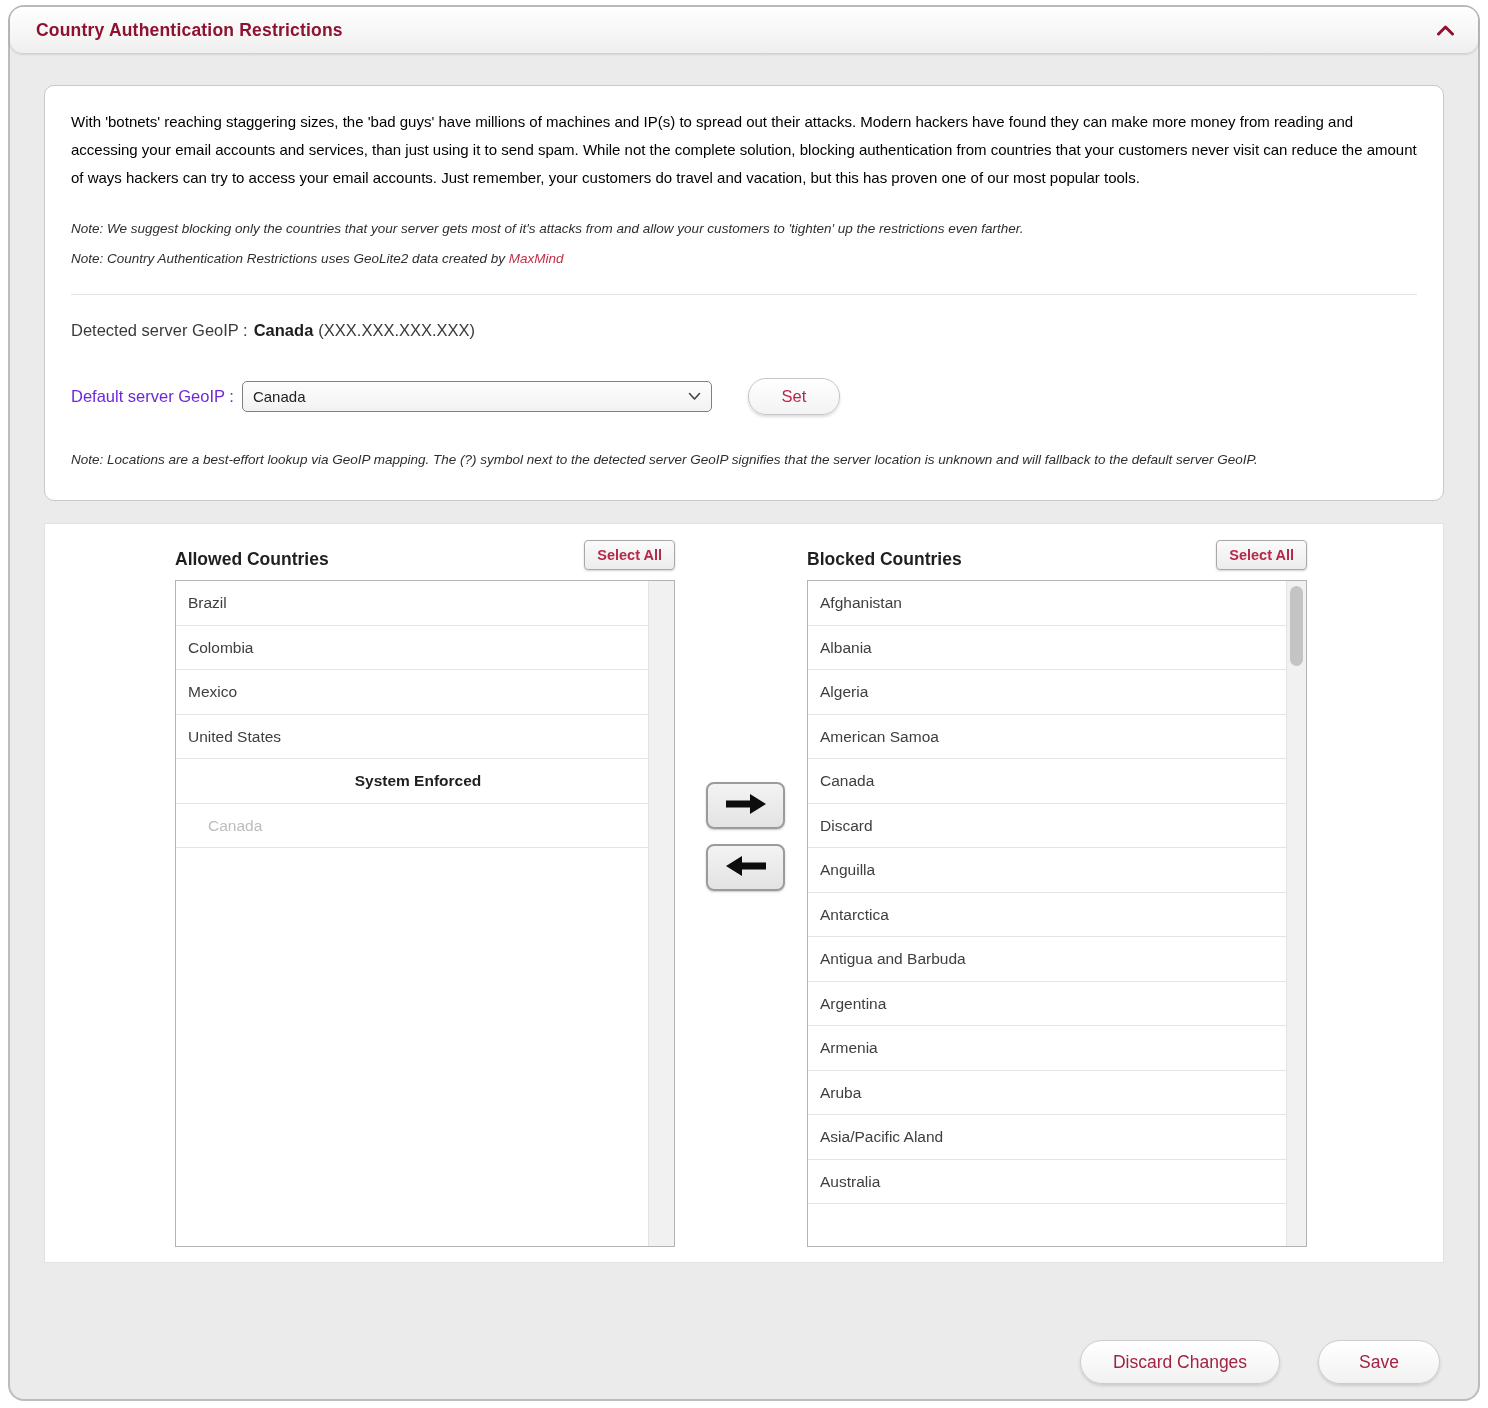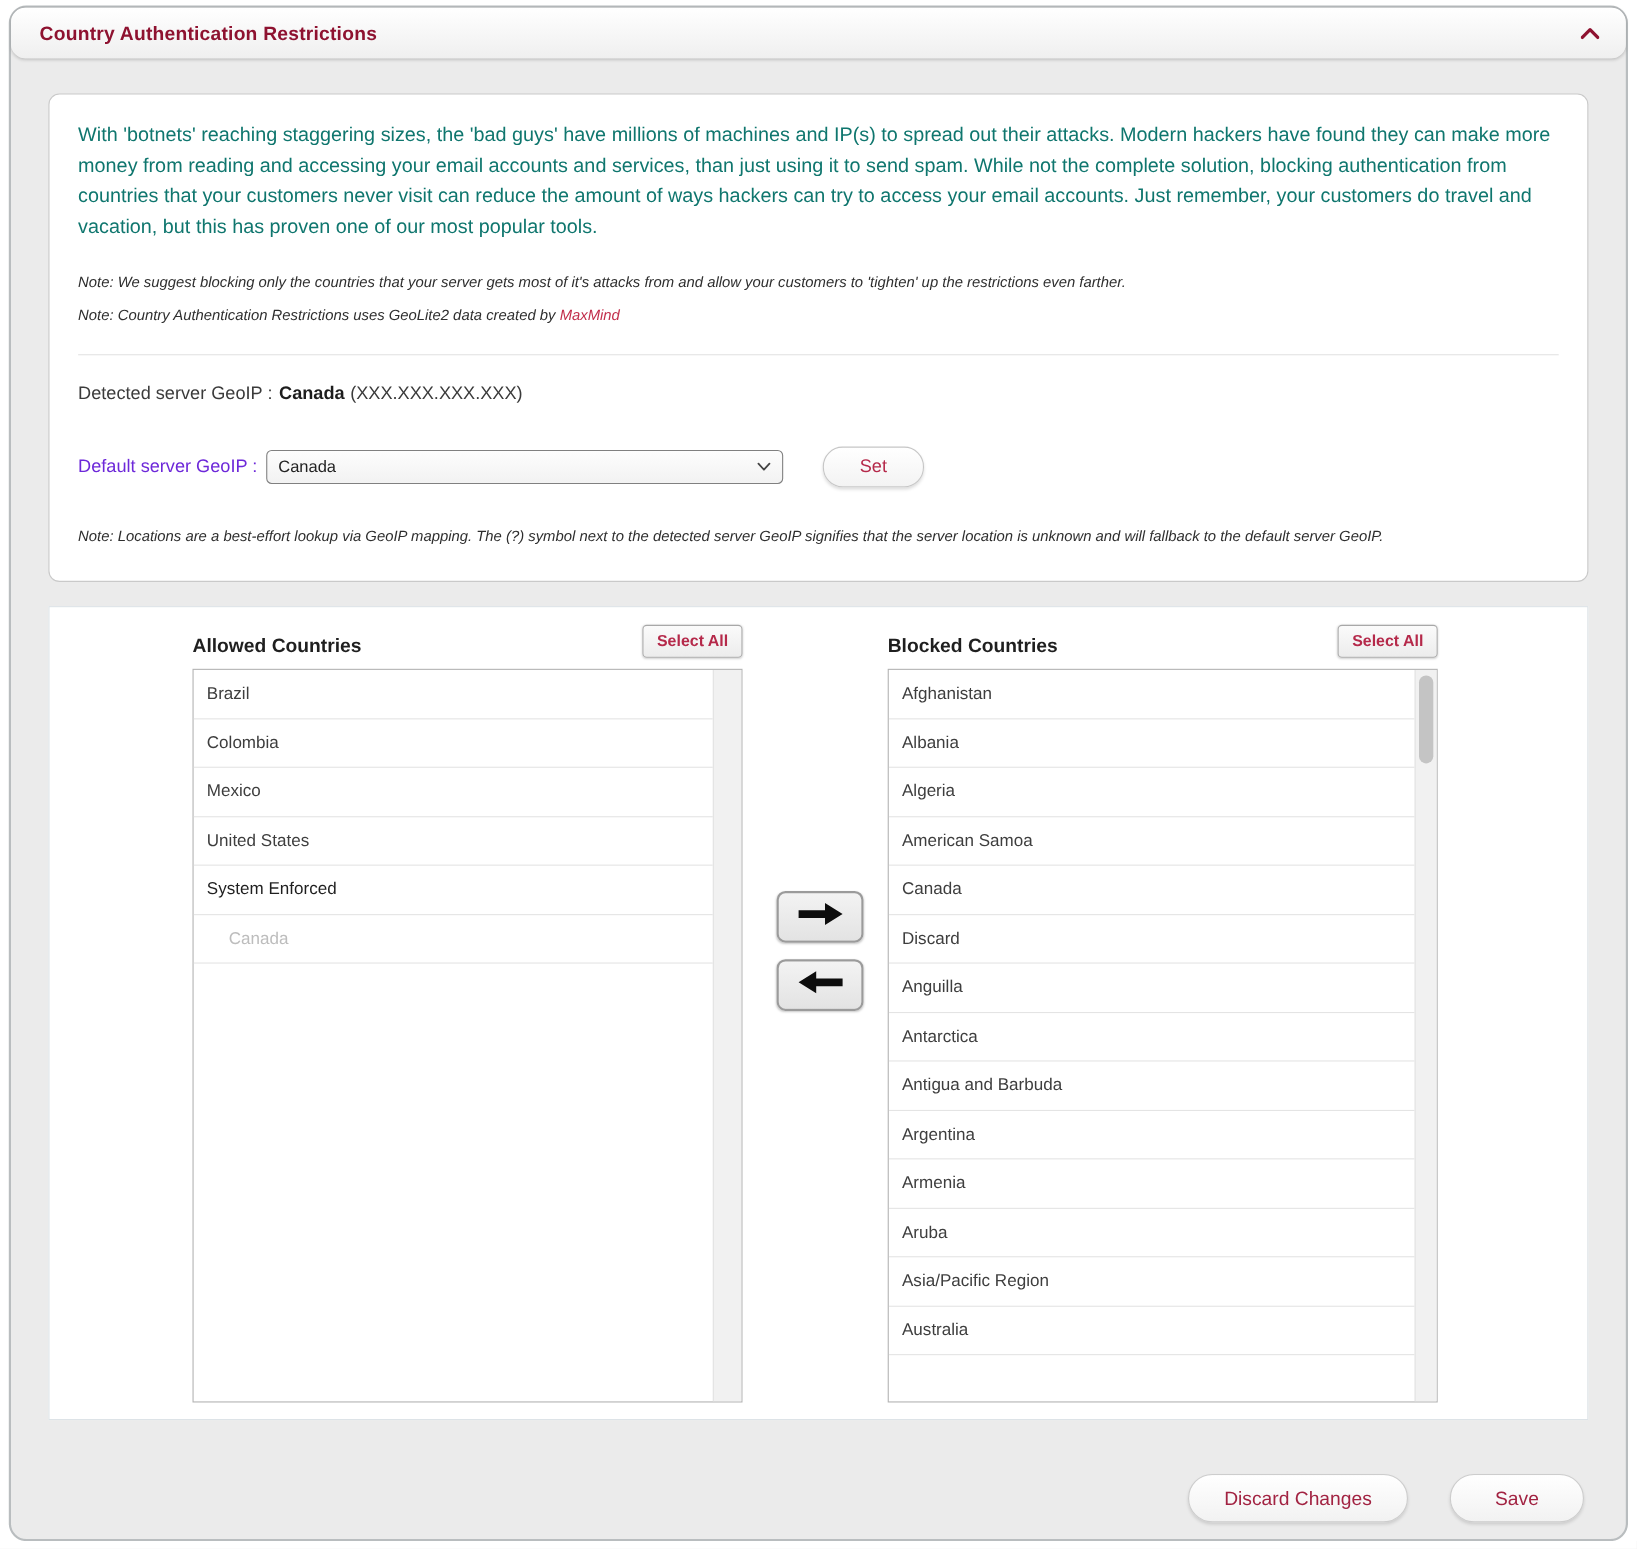--- a/index.html
+++ b/index.html
@@ -18,21 +18,21 @@
     position:relative; z-index:2;
   }
   .title { color:#8e1230; font-weight:bold; font-size:17.5px; letter-spacing:.2px; }
   .collapse-btn { margin-left:auto; cursor:pointer; display:flex; align-items:center; }
 
   
   .infobox {
     margin:32px 34px 0; background:#ffffff; border:1px solid #c9c9c9;
     border-radius:10px; padding:22px 26px 24px;
   }
-  .desc { font-size:18px; line-height:28px; color:#0f766e; }
+  .desc { font-size:15px; line-height:28px; color:#000000; }
   .notes { margin-top:22px; font-style:italic; font-size:13.5px; line-height:30px; color:#2e2e2e; }
   .note-link { color:#c22f4c; text-decoration:none; cursor:pointer; }
   .sep { border:none; border-top:1px solid #e3e3e3; margin:20px 0 26px; }
   .detected { font-size:16.5px; color:#3b3b3b; }
   .detected .val { font-weight:bold; color:#1d1d1d; margin:0 5px 0 6px; }
   .defaultrow { display:flex; align-items:center; margin-top:38px; }
   .default-label { font-size:16.5px; color:#6d28d9; }
   .select {
     width:470px; height:31px; margin-left:8px; padding:0 10px;
     border:1px solid #808080; border-radius:5px;
@@ -66,21 +66,21 @@
     box-shadow:0 1px 2px rgba(0,0,0,.18); display:flex; align-items:center; cursor:pointer;
   }
   .listbox { position:relative; height:667px; border:1px solid #b3b3b3; background:#fff; overflow:hidden; }
   .rows-allowed { margin-right:26px; }
   .rows-blocked { margin-right:20px; }
   .row {
     height:44.5px; line-height:44.5px; padding-left:12px;
     font-size:15.5px; color:#3e3e3e; border-bottom:1px solid #e4e4e4;
     white-space:nowrap; overflow:hidden; cursor:pointer;
   }
-  .row-bold { font-weight:normal; color:#1f1f1f; cursor:default; }
+  .row-bold { font-weight:bold; color:#1f1f1f; cursor:default;text-align:center; }
   .row-ghost { color:#bdbdbd; padding-left:32px; cursor:default; }
   .scroll-track {
     position:absolute; top:0; bottom:0; background:#f1f1f1; border-left:1px solid #e3e3e3;
   }
   .track-allowed { right:0; width:26px; }
   .track-blocked { right:0; width:20px; }
   .scroll-thumb {
     position:absolute; top:5px; left:3px; width:13px; height:80px;
     background:#c4c4c4; border-radius:8px;
   }
@@ -200,21 +200,21 @@
             <div class="row">Algeria</div>
             <div class="row">American Samoa</div>
             <div class="row">Canada</div>
             <div class="row">Discard</div>
             <div class="row">Anguilla</div>
             <div class="row">Antarctica</div>
             <div class="row">Antigua and Barbuda</div>
             <div class="row">Argentina</div>
             <div class="row">Armenia</div>
             <div class="row">Aruba</div>
-            <div class="row">Asia/Pacific Region</div>
+            <div class="row">Asia/Pacific Aland</div>
             <div class="row">Australia</div>
           </div>
         <div class="scroll-track track-blocked">
           <div class="scroll-thumb"></div>
         </div>
       </div>
     </div>
 
   </div>
 

